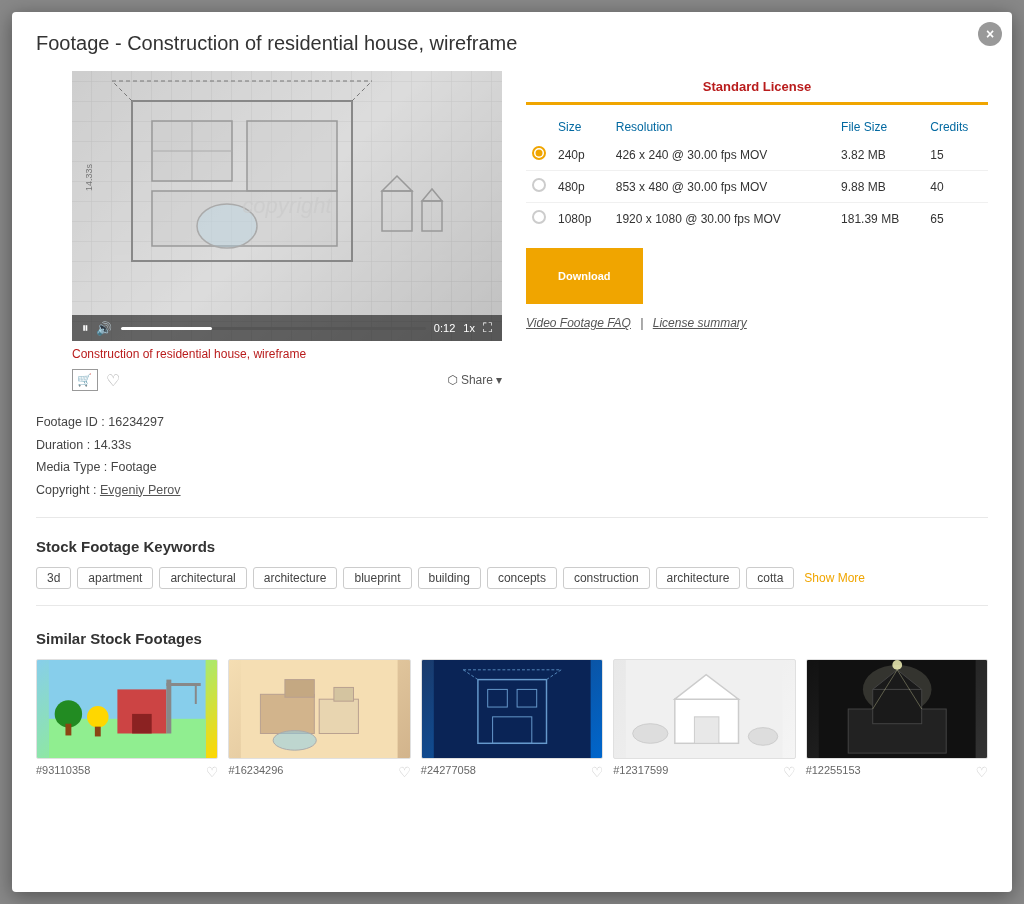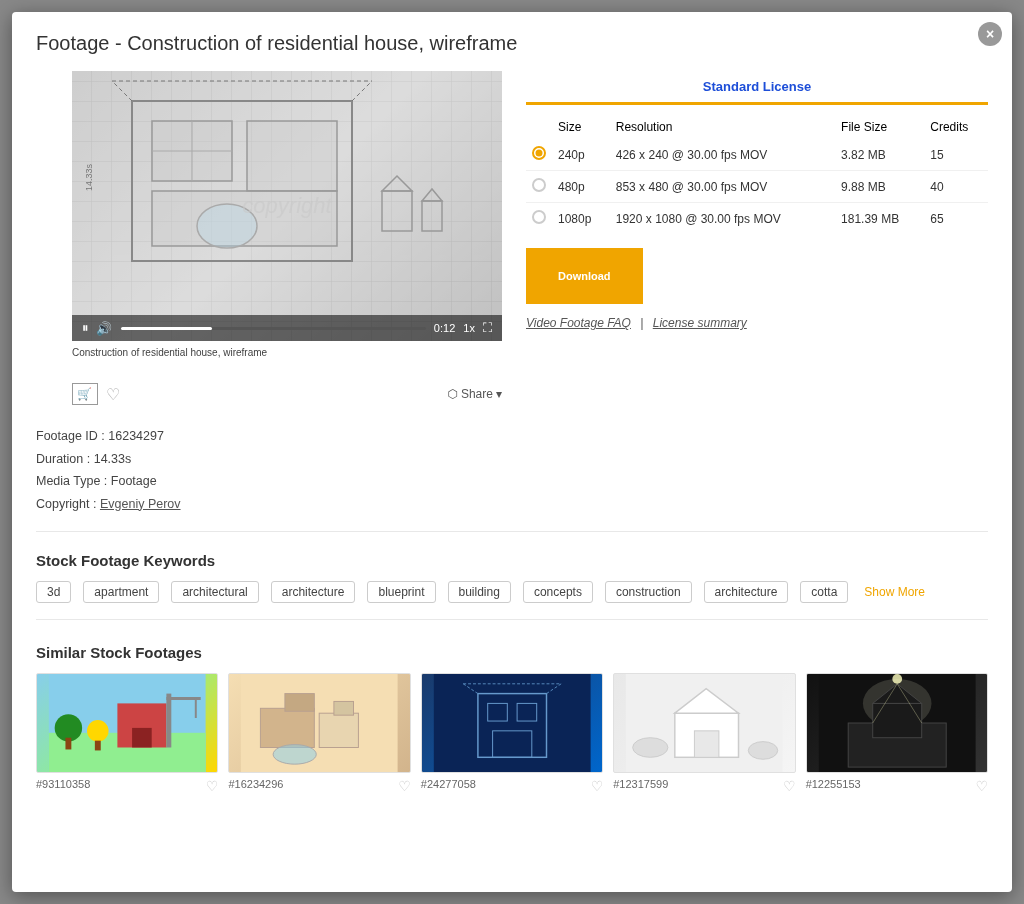--- a/index.html
+++ b/index.html
@@ -116,24 +116,24 @@
       border-radius: 2px;
       position: relative;
     }
     .progress-fill {
       height: 100%;
       width: 30%;
       background: #fff;
       border-radius: 2px;
     }
     .video-caption {
-      font-size: 10px;
-      color: #404040;
+      font-size: 12px;
+      color: #b91c1c;
       margin-top: 6px;
-      margin-bottom: 25px;
+      margin-bottom: 8px;
     }
     .video-actions {
       display: flex;
       align-items: center;
       gap: 8px;
     }
     .action-icon {
       width: 26px;
       height: 22px;
       border: 1px solid #999;
@@ -171,32 +171,32 @@
       flex: 1;
       text-align: center;
       padding: 8px 0;
       font-size: 13px;
       color: #666;
       cursor: pointer;
       border-bottom: 3px solid transparent;
       margin-bottom: -2px;
     }
     .license-tab.active {
-      color: #1d4ed8;
+      color: #b91c1c;
       border-bottom: 3px solid #f0a500;
       font-weight: bold;
     }
     .license-table {
       width: 100%;
       border-collapse: collapse;
     }
     .license-table th {
       text-align: left;
       font-size: 12px;
-      color: #000000;
+      color: #0369a1;
       padding: 5px 6px;
       font-weight: normal;
     }
     .license-table td {
       padding: 7px 6px;
       font-size: 12px;
       color: #333;
       border-bottom: 1px solid #f0f0f0;
     }
     .license-table tr:last-child td {
@@ -271,21 +271,21 @@
     .section-title {
       font-size: 15px;
       font-weight: bold;
       color: #333;
       margin-top: 20px;
       margin-bottom: 12px;
     }
     .keywords-container {
       display: flex;
       flex-wrap: wrap;
-      gap: 12px;
+      gap: 6px;
       align-items: center;
     }
     .keyword-tag {
       border: 1px solid #ccc;
       border-radius: 3px;
       padding: 3px 10px;
       font-size: 12px;
       color: #444;
       cursor: pointer;
       background: #fff;

